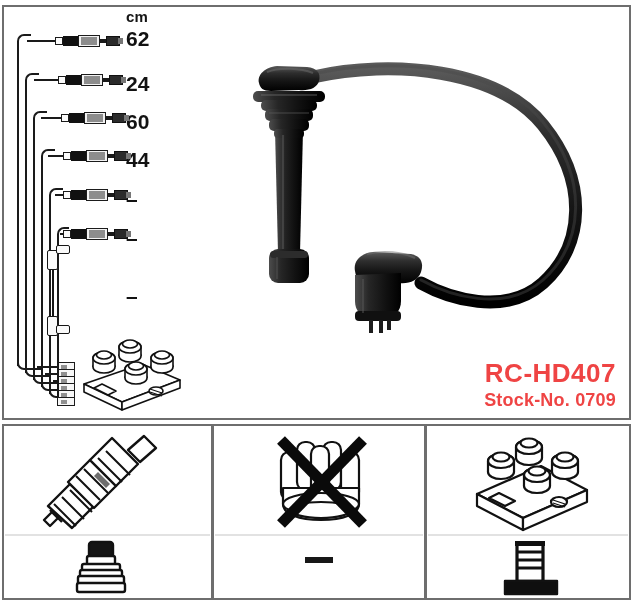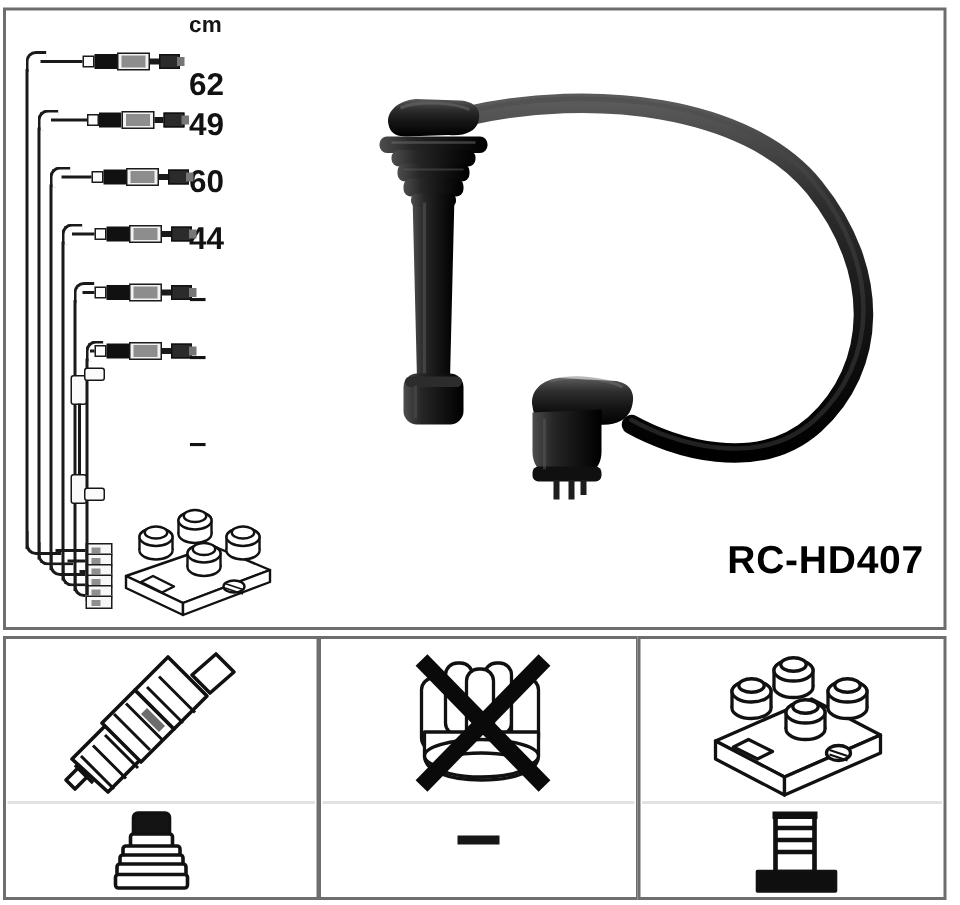--- a/index.html
+++ b/index.html
@@ -168,21 +168,21 @@
   
   .photo { position: absolute; }
 
   
   .part-no {
     position: absolute;
     right: 24px;
     top: 360px;
     text-align: right;
     font-weight: bold;
-    color: #000000;
+    color: #ef4444;
   }
   .part-no .code {
     font-size: 26px;
     letter-spacing: .5px;
     line-height: 1.05;
   }
   .part-no .stock {
     font-size: 18px;
     letter-spacing: .2px;
     margin-top: 4px;
@@ -198,22 +198,22 @@
 </style>
 </head>
 <body>
 
 <div id="sheet">
 
   <div id="main-frame" class="frame"></div>
 
   <div class="measure-header">cm</div>
 
-  <div class="measure" style="top:46px">62</div>
-  <div class="measure" style="top:73px">49</div>
+  <div class="measure" style="top:28px">62</div>
+  <div class="measure" style="top:73px">24</div>
   <div class="measure" style="top:111px">60</div>
   <div class="measure" style="top:149px">44</div>
   <div class="measure dash" style="top:188px">–</div>
   <div class="measure dash" style="top:227px">–</div>
   <div class="measure dash" style="top:285px">–</div>
 
   <div class="cable-row" style="top:34px; left:0; width:125px">
     <div class="lead" style="left:27px; width:30px"></div>
     <div class="conn" style="left:55px">
       <i class="c-ferrule"></i>
@@ -425,20 +425,21 @@
 
         <rect x="126" y="265" width="4" height="13" fill="#1d1d1d"></rect>
         <rect x="136" y="265" width="4" height="13" fill="#1d1d1d"></rect>
         <rect x="144" y="265" width="4" height="10" fill="#1d1d1d"></rect>
       </g>
     </svg>
   </div>
 
   <div class="part-no">
     <div class="code">RC-HD407</div>
+    <div class="stock">Stock-No. 0709</div>
   </div>
 
   <div id="panel-left" class="frame">
     <div class="panel-split"></div>
 
     <div style="position:absolute; left:28px; top:6px; width:150px; height:100px">
       <svg width="150" height="100" viewBox="0 0 150 100">
         <g fill="#ffffff" stroke="#111111" stroke-width="2.4" stroke-linejoin="round">
 
           <path d="M12 88 L20 80 L26 86 L18 94 Z"></path>

